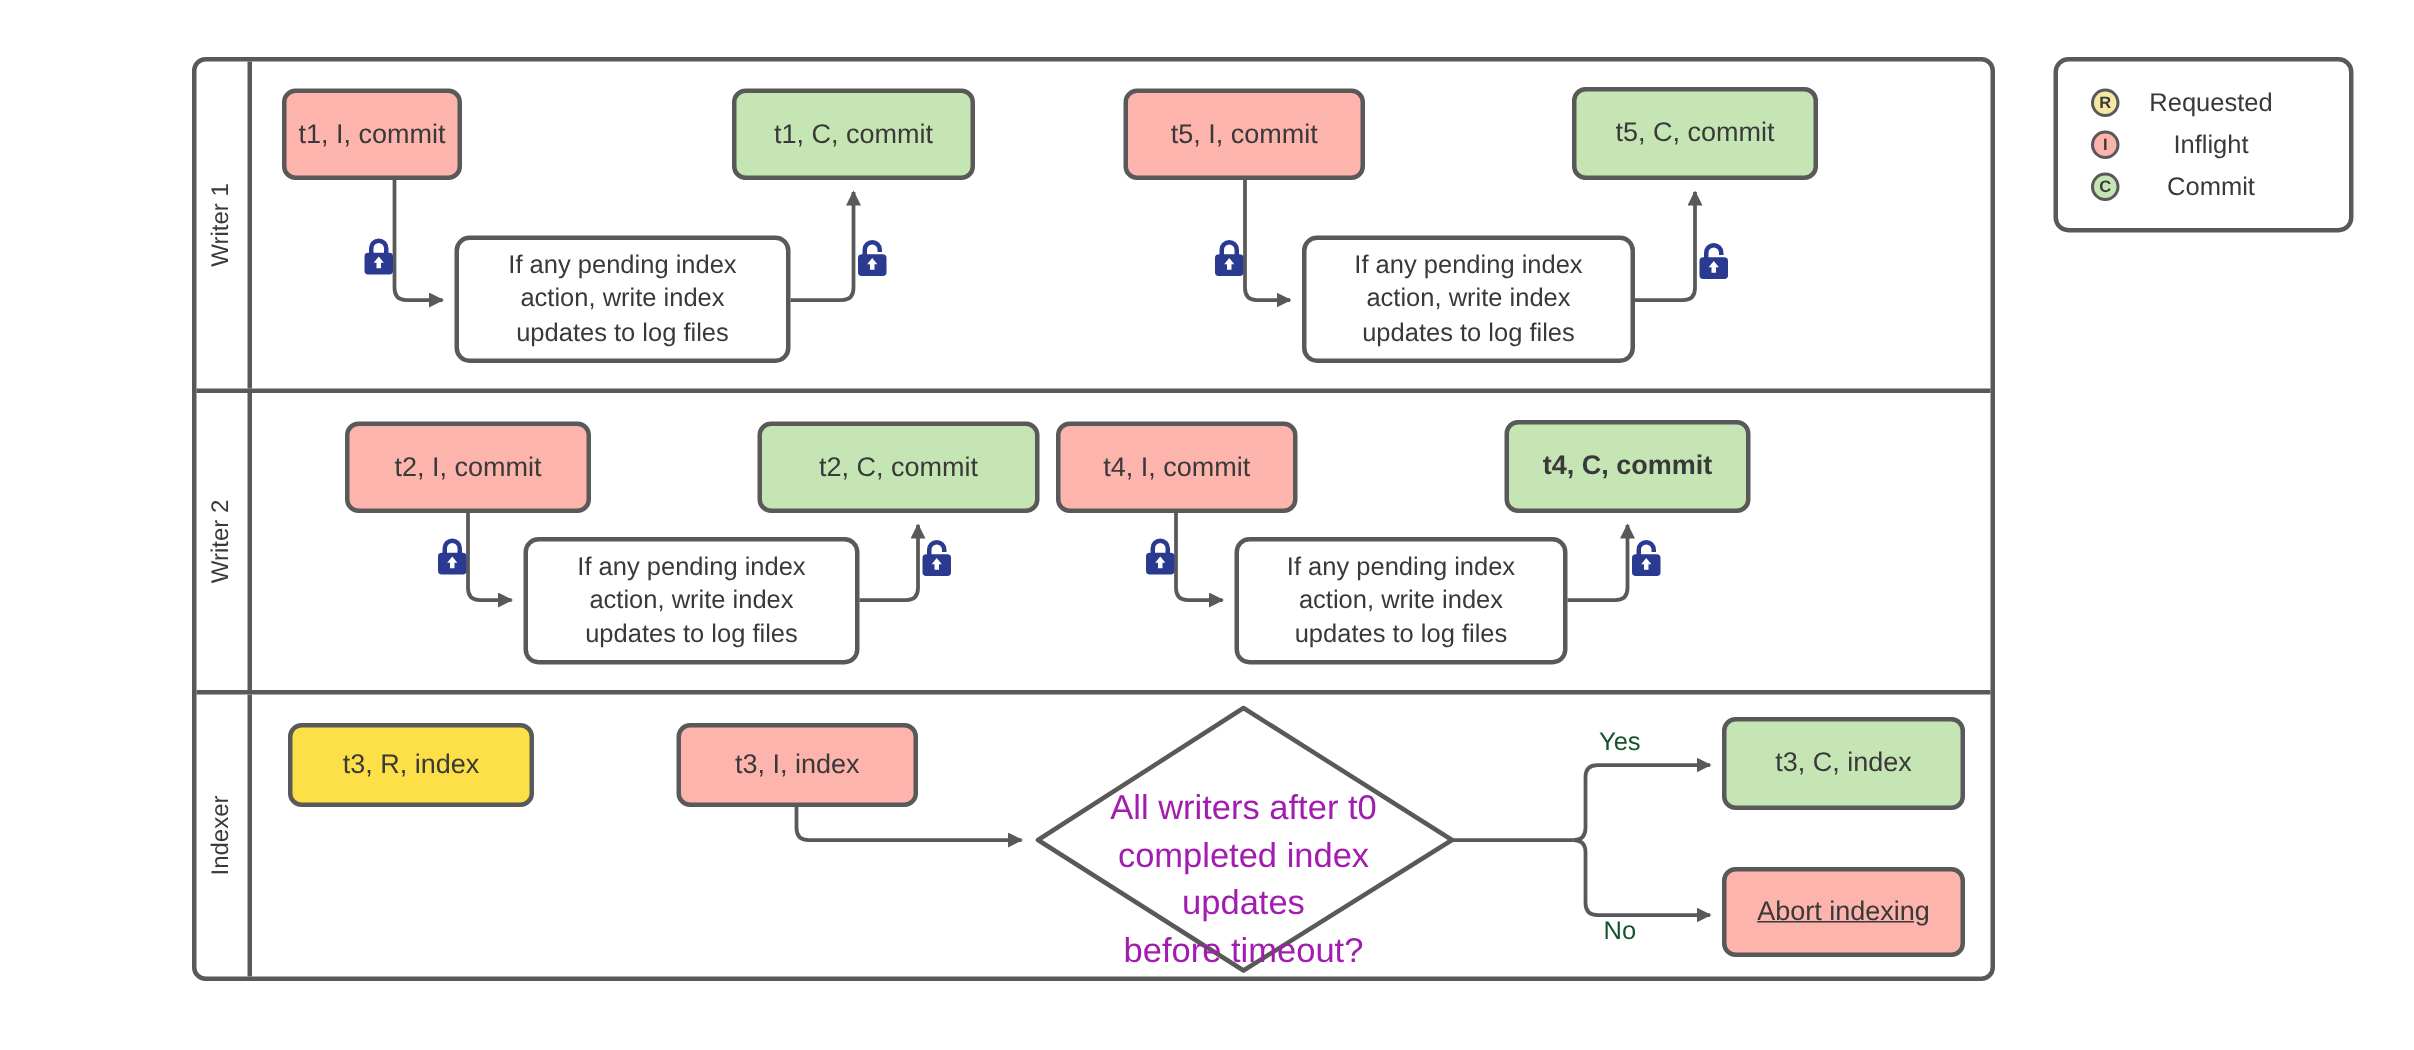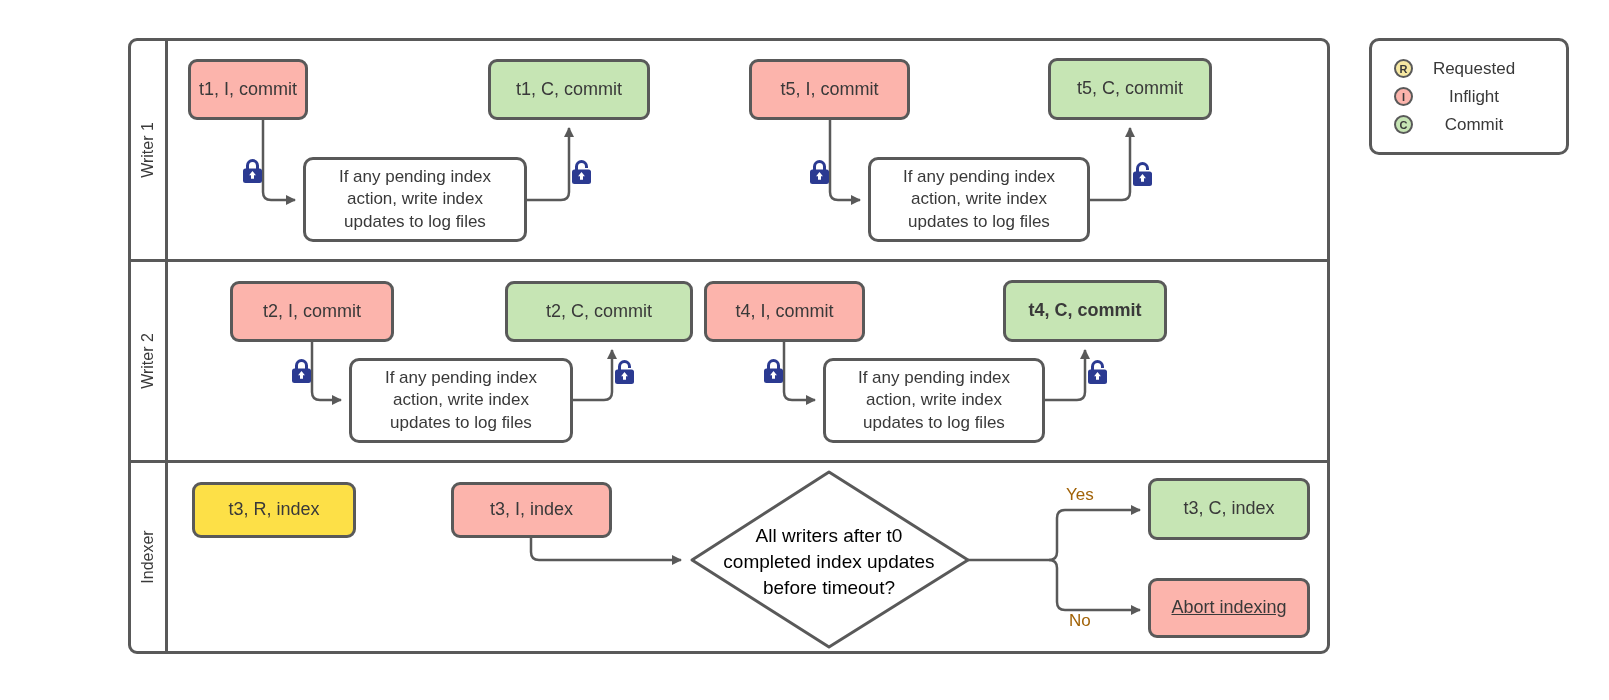--- a/index.html
+++ b/index.html
@@ -29,24 +29,24 @@
   .wire { fill:none; stroke:#595959; stroke-width:2.5; }
   .diamond-shape { fill:#ffffff; stroke:#595959; stroke-width:3; stroke-linejoin:round; }
   
   .node {
     position:absolute; border:3px solid #595959; border-radius:9px;
     display:flex; align-items:center; justify-content:center; text-align:center;
     font-size:18px; color:#393939; line-height:1.3;
   }
   .node.process { background:#ffffff; border-radius:10px; font-size:17px; white-space:pre-line; }
   .decision-text {
-    position:absolute; text-align:center; font-size:19px; line-height:1.38;
-    white-space:pre-line; color:#000000;
-  }
-  .branch-label { position:absolute; font-size:17px; color:#a16207; }
+    position:absolute; text-align:center; font-size:23px; line-height:1.38;
+    white-space:pre-line; color:#a21caf;
+  }
+  .branch-label { position:absolute; font-size:17px; color:#14532d; }
   
   .lock { position:absolute; width:21px; height:27px; }
   
   .legend {
     position:absolute; left:1369px; top:38px; width:200px; height:117px;
     border:3px solid #595959; border-radius:10px; background:#fff;
     display:flex; flex-direction:column; justify-content:center; gap:8px;
     padding-left:22px;
   }
   .legend-row { display:flex; align-items:center; }

